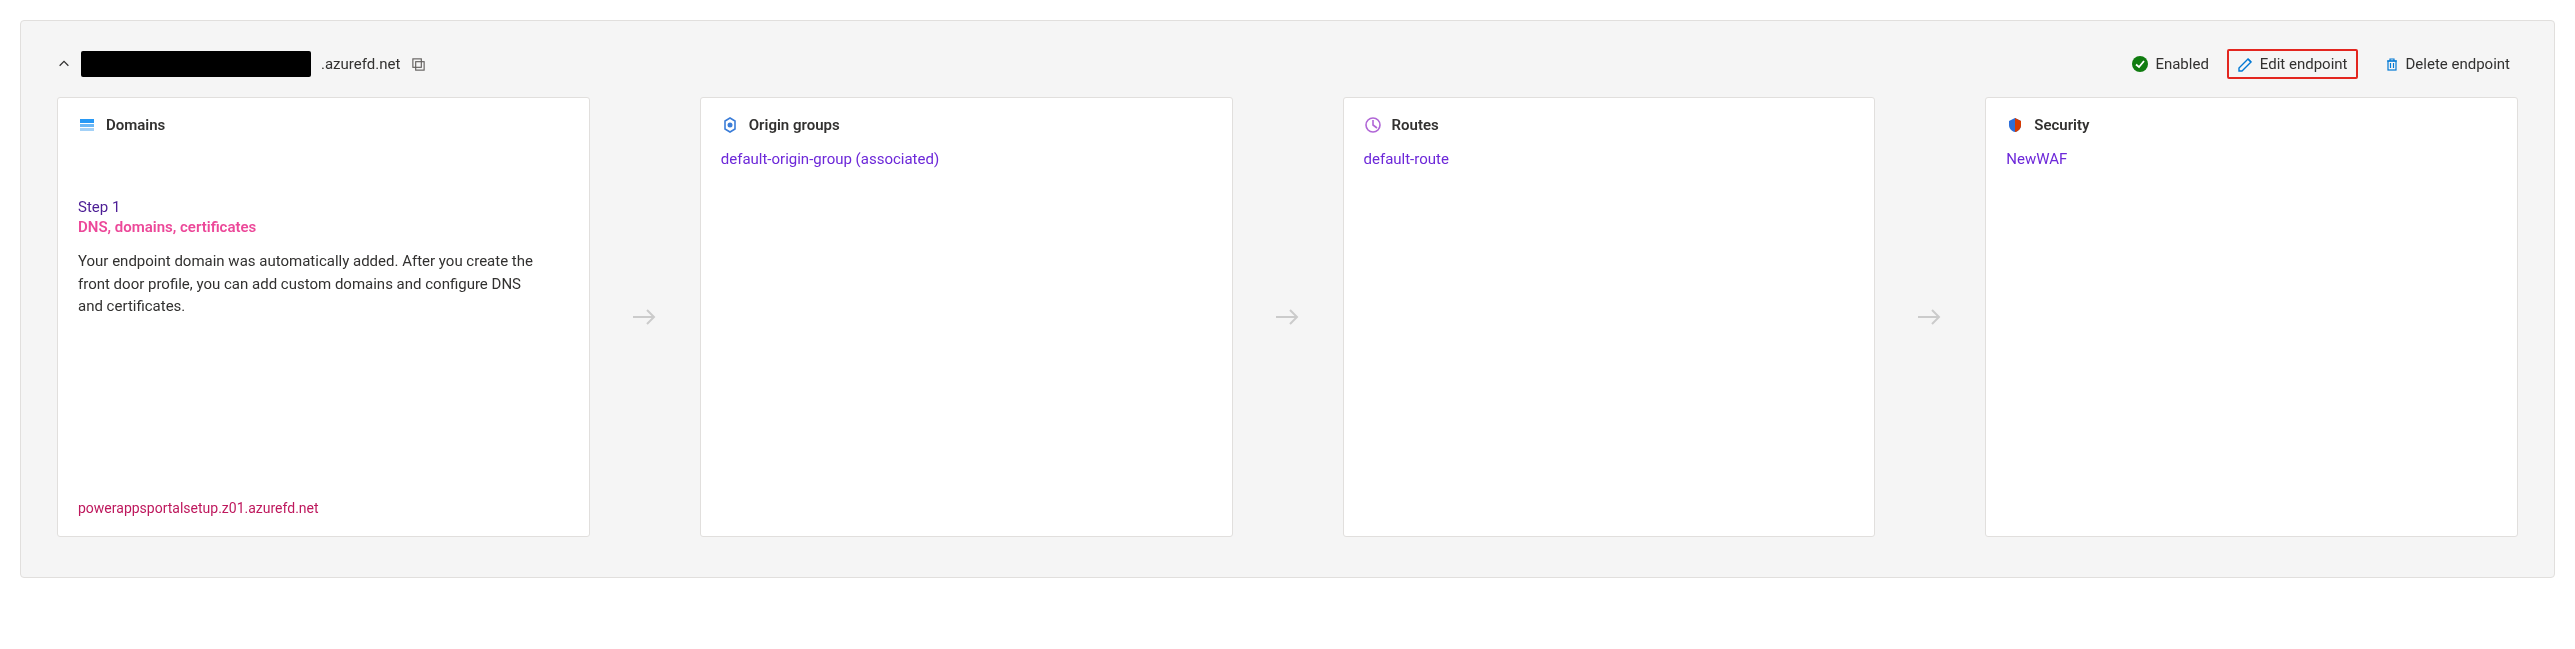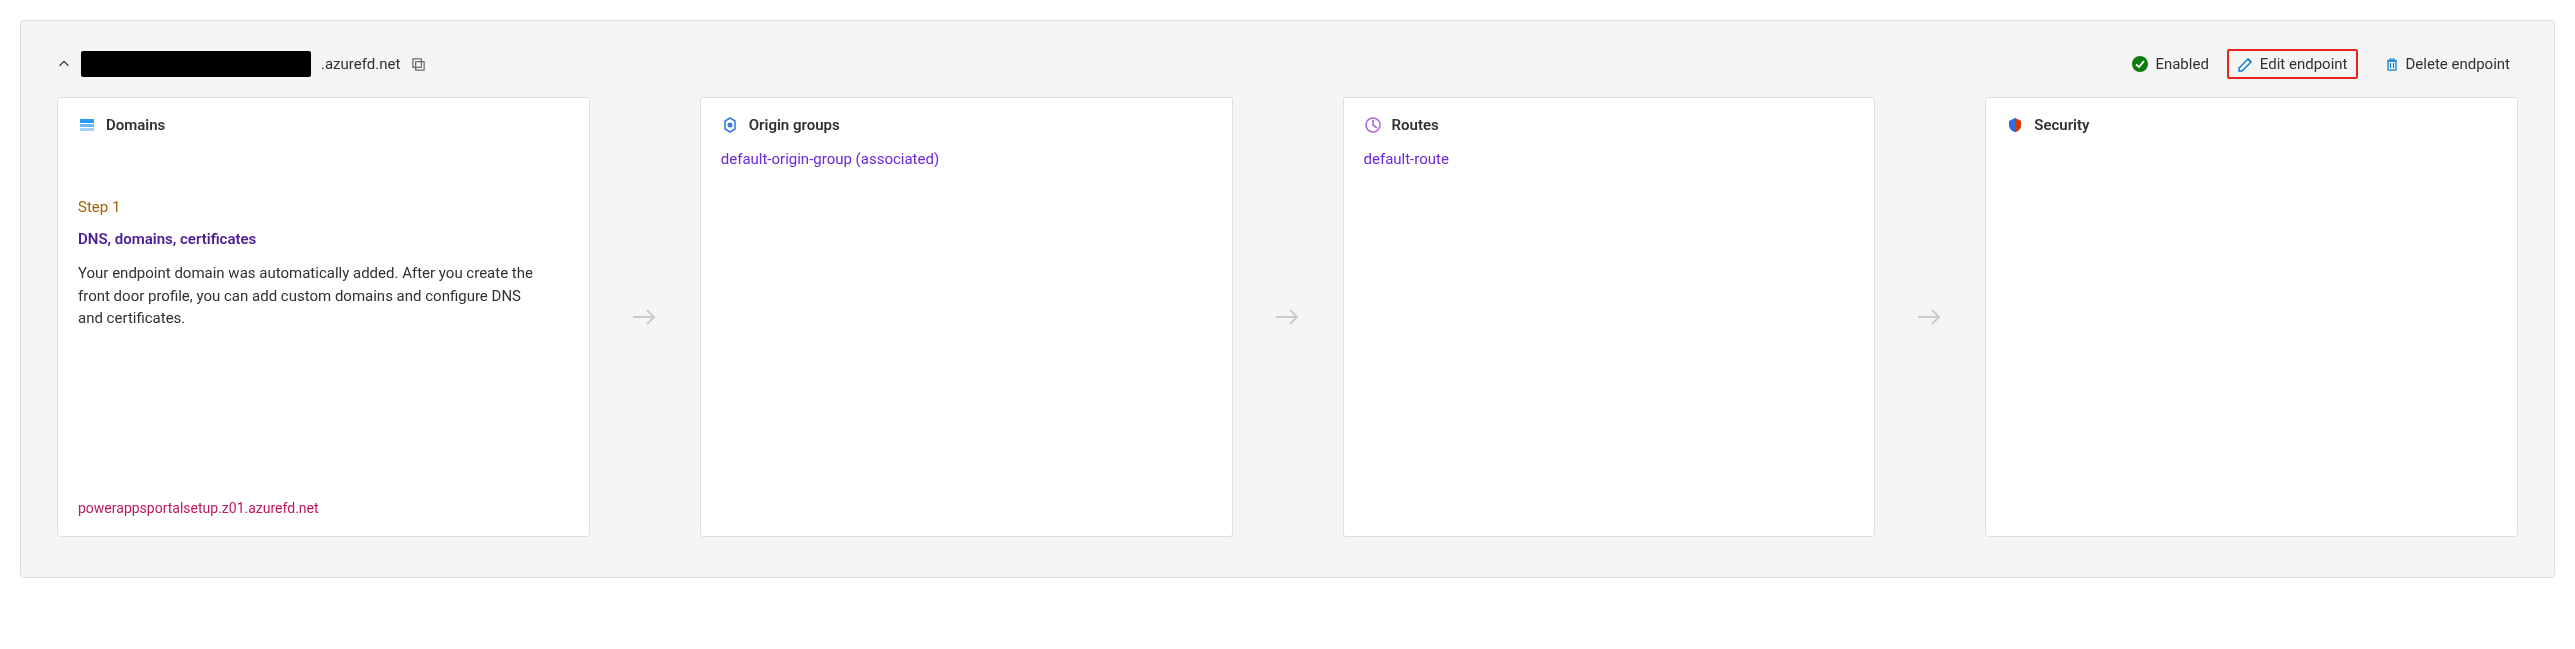--- a/index.html
+++ b/index.html
@@ -16,22 +16,22 @@
   .status-dot svg{display:block;}
   .action{display:flex;align-items:center;gap:6px;font-size:15px;cursor:pointer;padding:4px 8px;}
   .action.highlight{border:2px solid #e3261f;border-radius:2px;}
   .action svg{display:block;}
   .cards-row{display:flex;align-items:stretch;gap:0;}
   .card{background:#ffffff;border:1px solid #e1dfdd;border-radius:3px;flex:1;min-width:0;padding:18px 20px 20px 20px;display:flex;flex-direction:column;min-height:440px;box-sizing:border-box;}
   .card-header{display:flex;align-items:center;gap:10px;font-weight:600;font-size:15px;color:#323130;margin-bottom:16px;}
   .card-icon{width:18px;height:18px;display:inline-flex;align-items:center;justify-content:center;}
   .link{color:#6d28d9;font-size:15px;cursor:pointer;}
   .step-block{margin-top:48px;}
-  .step-label{font-size:15px;color:#a16207;margin-bottom:0;}
-  .step-title{font-weight:600;font-size:15px;color:#4c1d95;margin-top:14px;margin-bottom:14px;}
+  .step-label{font-size:15px;color:#4c1d95;margin-bottom:0;}
+  .step-title{font-weight:600;font-size:15px;color:#ec4899;margin-top:2px;margin-bottom:14px;}
   .step-desc{font-size:15px;color:#323130;line-height:1.5;max-width:460px;}
   .spacer{flex:1;}
   .footnote{font-size:14px;color:#be185d;margin-top:10px;}
   .arrow-gap{width:110px;display:flex;align-items:center;justify-content:center;}
   .arrow-gap svg{opacity:.45;}
 </style>
 </head>
 <body>
 
 <div class="page">
@@ -153,17 +153,18 @@
       <div class="card">
         <div class="card-header">
           <span class="card-icon">
             <svg width="18" height="18" viewBox="0 0 18 18">
                 <path d="M9 2 L15 5 L15 9 C15 13 12 15.5 9 16 C6 15.5 3 13 3 9 L3 5 Z" fill="#2e6fd9"></path>
                 <path d="M9 2 L15 5 L15 9 C15 13 12 15.5 9 16 Z" fill="#d83b01"></path>
               </svg>
           </span>
           <span>Security</span>
         </div>
+        <div class="link">NewWAF</div>
       </div>
 
     </div>
   </div>
 </div>
 
 </body></html>

